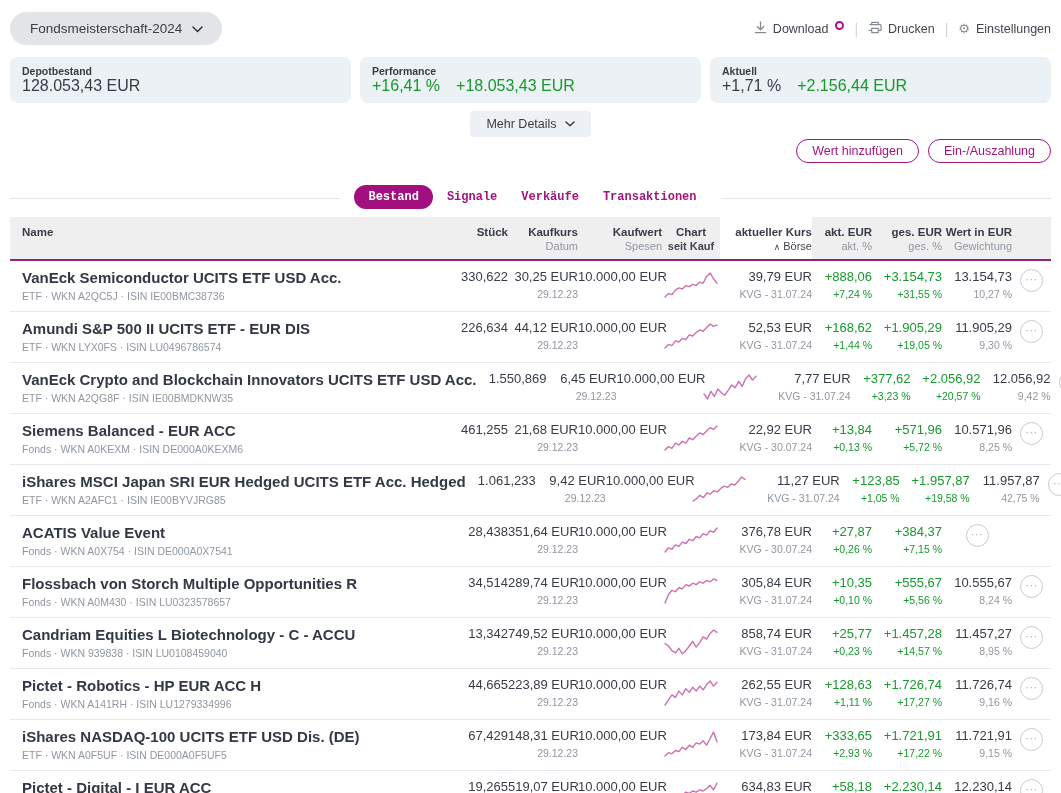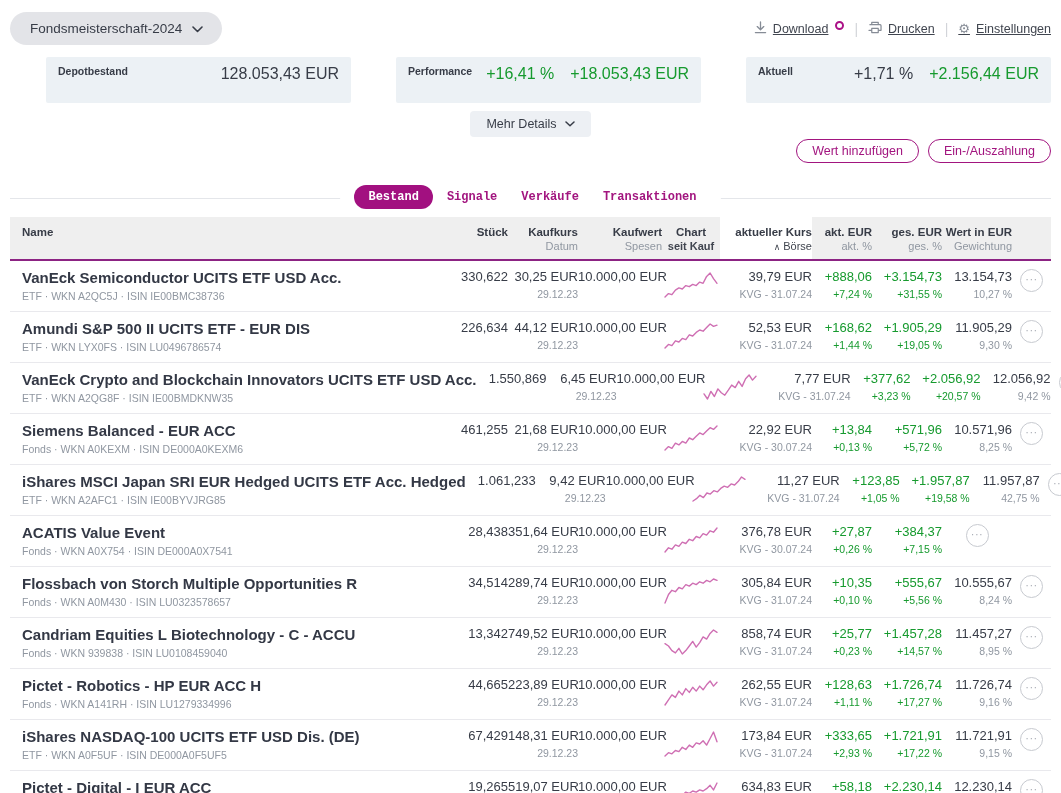--- a/index.html
+++ b/index.html
@@ -16,28 +16,28 @@
   .topbar { display:flex; align-items:center; justify-content:space-between; margin-top:2px; }
   .portfolio-pill {
     display:inline-flex; align-items:center; gap:10px;
     background:#e3e4e8; border:none; border-radius:20px;
     padding:9px 20px; font-size:13.5px; color:#373c47; cursor:pointer;
     font-family:inherit;
   }
   .chev { width:10px; height:6px; display:inline-block; }
   .chev svg { display:block; }
   .toolbar { display:flex; align-items:center; gap:10px; font-size:12.5px; color:#40454f; }
-  .tool-item { display:inline-flex; align-items:center; gap:6px; background:none; border:none; cursor:pointer; font-size:12.5px; color:#40454f; font-family:inherit;text-decoration:underline; }
+  .tool-item { display:inline-flex; align-items:center; gap:6px; background:none; border:none; cursor:pointer; font-size:12.5px; color:#40454f; font-family:inherit; }
   .tool-sep { color:#d2d4d9; font-size:14px; }
   .badge-ring { width:9px; height:9px; border:2.5px solid #ab1187; border-radius:50%; display:inline-block; margin-left:1px; margin-bottom:7px; }
   .gear-glyph { font-size:13px; color:#868c96; }
 
   
   .cards { display:flex; gap:9px; margin-top:12px; }
-  .card { flex:1; background:#ecf1f5; border-radius:2px; padding:8px 12px 8px 12px; height:46px; display:flex; flex-direction:row; justify-content:space-between;margin-left:36px; }
+  .card { flex:1; background:#ecf1f5; border-radius:8px; padding:8px 12px 8px 12px; height:46px; display:flex; flex-direction:column; justify-content:space-between; }
   .card-label { font-size:10.5px; font-weight:bold; color:#373c47; }
   .card-values { display:flex; justify-content:flex-start; gap:16px; font-size:16px; }
   .pos { color:#169a2e; }
   .darkval { color:#373c47; }
 
   
   .details-row { display:flex; justify-content:center; margin-top:8px; }
   .more-details { display:inline-flex; align-items:center; gap:8px; background:#edf0f4; border:none; border-radius:4px; padding:6px 16px; font-size:12.5px; color:#373c47; cursor:pointer; font-family:inherit; }
   .actions-row { display:flex; justify-content:flex-end; gap:9px; margin-top:2px; }
   .btn-outline {

